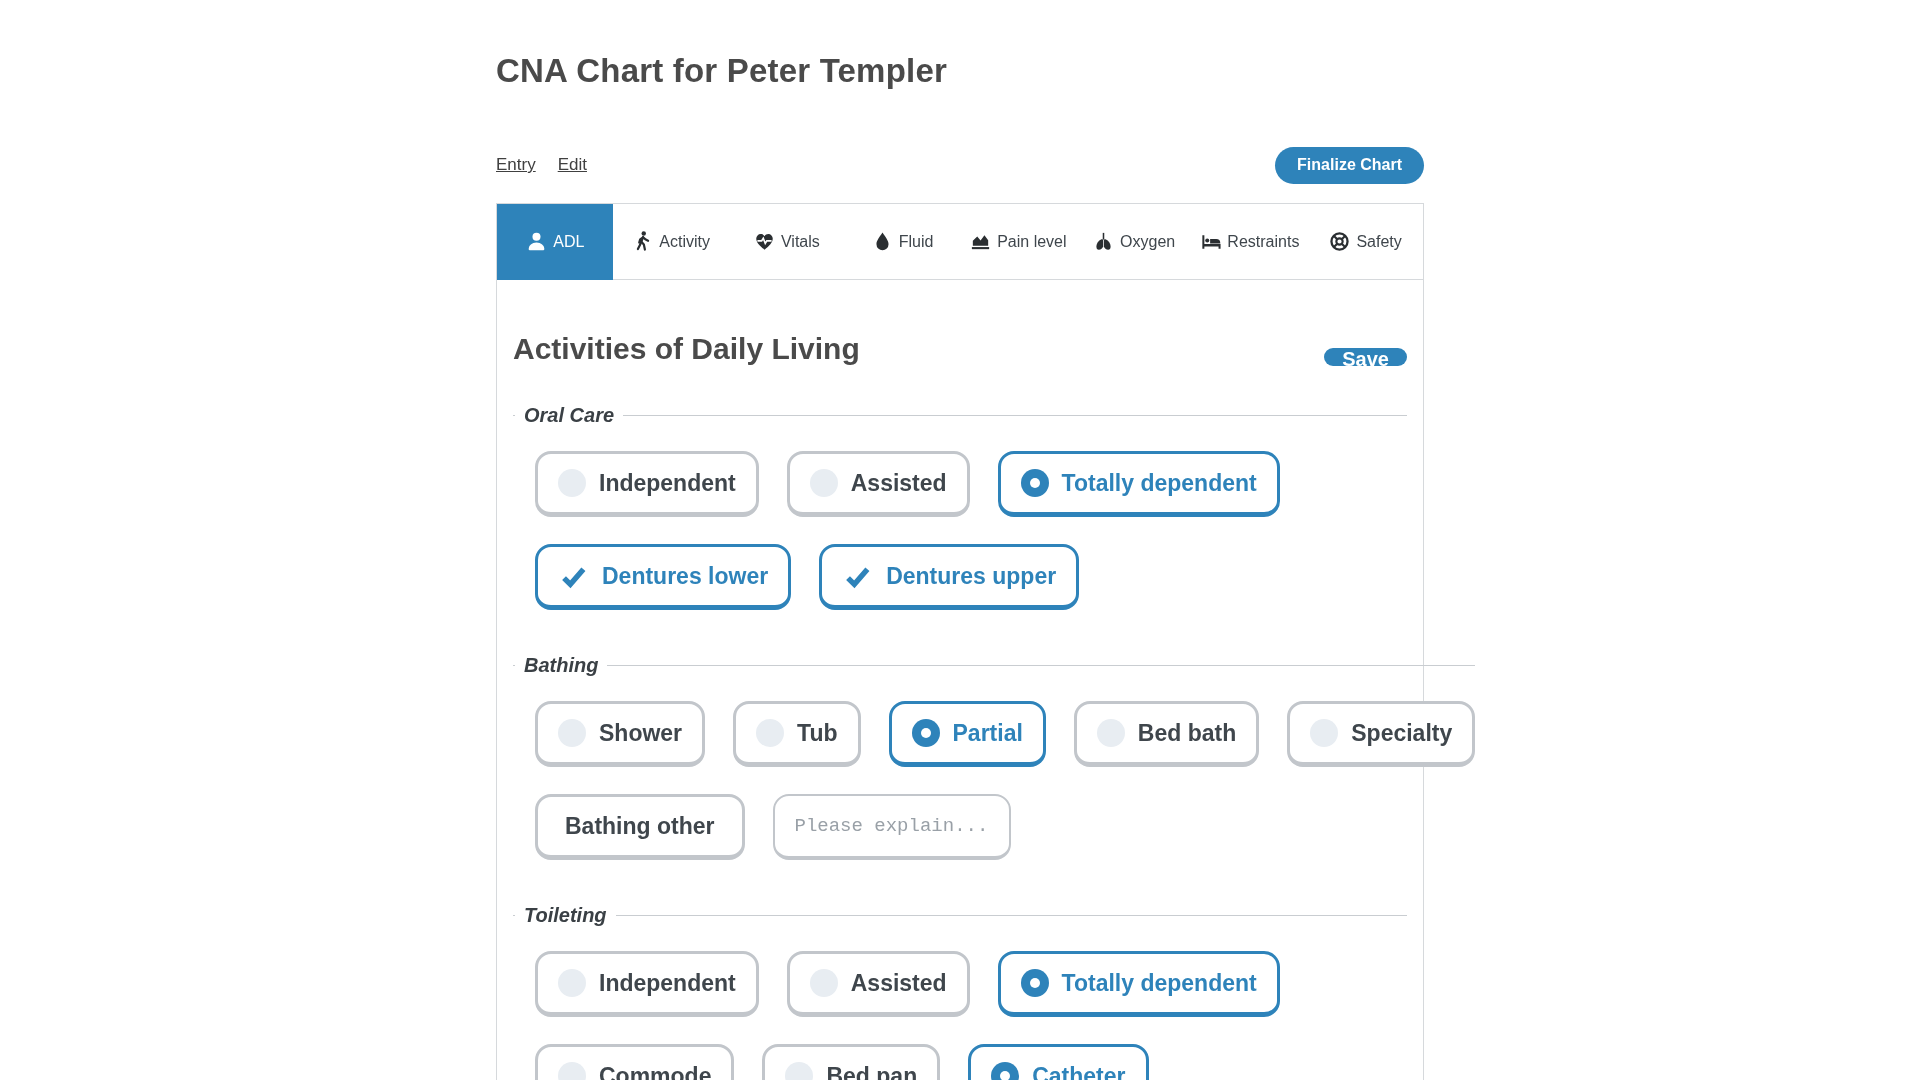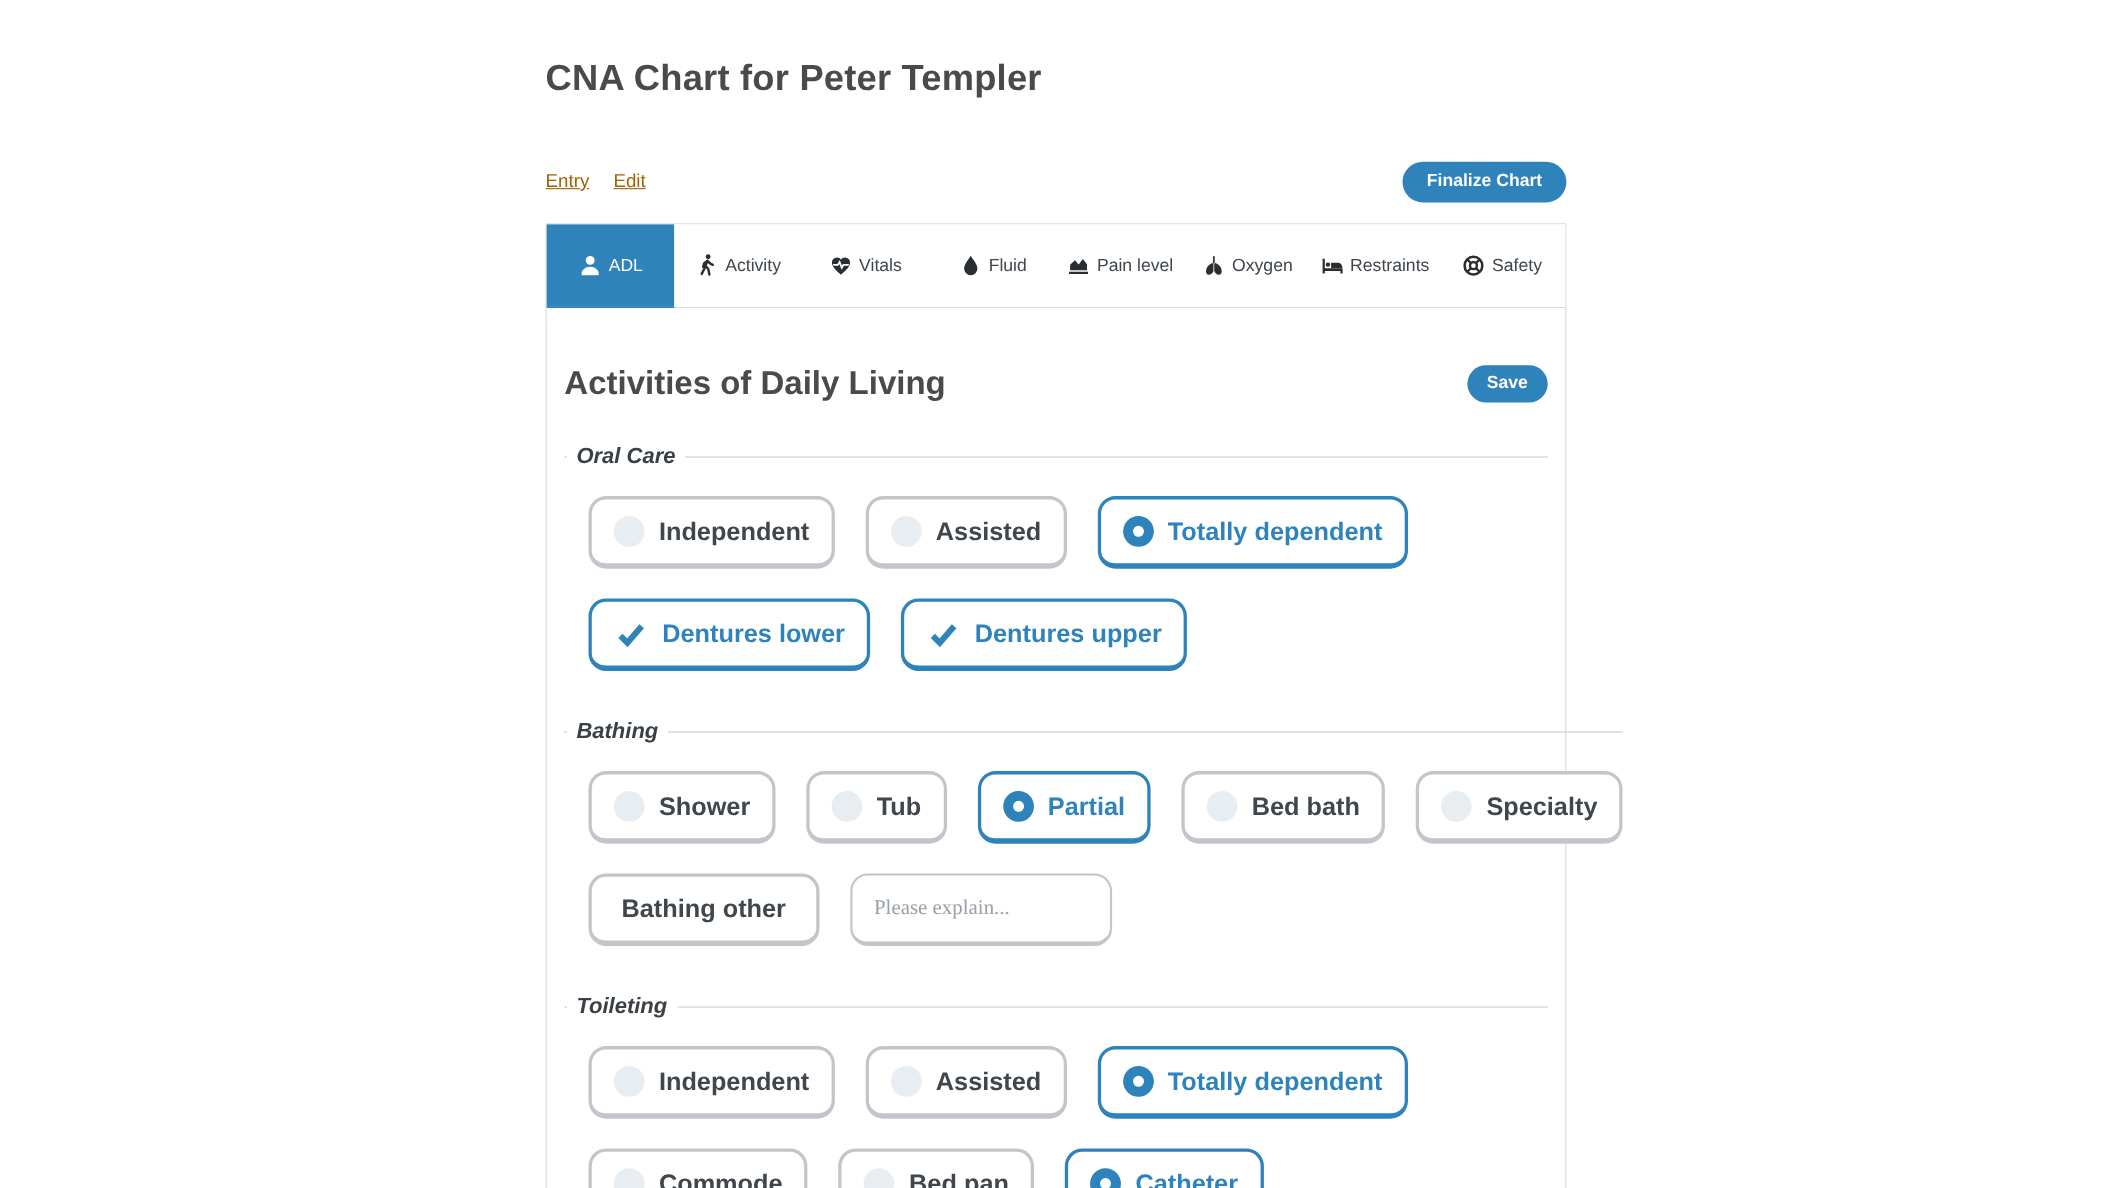--- a/index.html
+++ b/index.html
@@ -5,42 +5,42 @@
   * { margin:0; padding:0; box-sizing:border-box; }
   html,body { width:1920px; height:1080px; background:#ffffff; overflow:hidden;
     font-family:"Liberation Sans","DejaVu Sans",sans-serif; }
 
   .container { width:928px; margin-left:496px; }
 
   
   .page-title { margin-top:52px; font-size:33px; font-weight:bold; color:#4a4a4a; letter-spacing:.2px; }
   .toolbar-row { margin-top:56px; display:flex; justify-content:space-between; align-items:center; height:38px; }
   .links { display:flex; gap:22px; }
-  .links a { color:#a16207; font-size:17px; text-decoration:underline; cursor:pointer; }
+  .links a { color:#404040; font-size:17px; text-decoration:underline; cursor:pointer; }
   .btn-primary { background:#2e83ba; color:#fff; border:none; border-radius:19px; height:37px;
     padding:0 22px; font-size:16px; font-weight:bold; font-family:inherit; cursor:pointer; }
 
   
   .panel { margin-top:19px; border-left:1px solid #d6d9dc; border-right:1px solid #d6d9dc; height:886px; }
   .tabs { display:flex; border-top:1px solid #d6d9dc; border-bottom:1px solid #d6d9dc; height:77px; }
   .tab { flex:1 1 0; display:flex; flex-direction:row; align-items:center; justify-content:center;
     gap:5px; cursor:pointer; color:#3f464c; background:#fff; position:relative; }
   .tab .tab-icon { width:23px; height:23px; color:#2a2e31; display:block; }
   .tab .tab-label { font-size:16px; }
   .tab.active { background:#2e83ba; color:#fff; }
   .tab.active .tab-icon { color:#fff; }
   .tab.active::after { content:""; position:absolute; left:0; right:0; bottom:-1px; height:1px; background:#2e83ba; }
   .tab-icon svg { width:100%; height:100%; display:block; }
 
   
   .content { padding:0 16px; }
   .content-header { margin-top:52px; display:flex; justify-content:space-between; align-items:flex-end; }
   .content-heading { font-size:30px; font-weight:bold; color:#4a4a4a; }
-  .btn-save { background:#2e83ba; color:#fff; border:none; border-radius:17px; height:34px;
-    padding:0 18px; font-size:16px; font-weight:bold; font-family:inherit; cursor:pointer; }
+  .btn-save { background:#2e83ba; color:#fff; border:none; border-radius:17px; height:18px;
+    padding:0 18px; font-size:20px; font-weight:bold; font-family:inherit; cursor:pointer; }
 
   
   fieldset.section { border:none; border-top:1px solid #c9cdd1; margin-top:38px; padding:0 0 6px 0; }
   fieldset.section legend { font-size:20px; font-weight:bold; font-style:italic; color:#3a4045;
     padding:0 9px; margin-left:2px; }
   .opt-row { display:flex; gap:28px; margin-top:24px; margin-left:22px; align-items:center; }
 
   
   .opt { display:inline-flex; align-items:center; gap:13px; height:66px; padding:0 20px;
     background:#fff; border:3px solid #c2c6cb; border-bottom-width:5px; border-radius:16px; cursor:pointer; }
@@ -49,21 +49,21 @@
   .opt.selected { border-color:#2e83ba; }
   .opt.selected .opt-label { color:#2e83ba; }
   .opt.selected .dot { background:#2e83ba; }
   .opt.selected .dot::after { content:""; position:absolute; top:9px; left:9px; width:10px; height:10px;
     border-radius:50%; background:#fff; }
   .opt.plain { padding:0 27px; }
   .checkmark { width:31px; height:27px; color:#2e83ba; flex:0 0 auto; }
   .checkmark svg { width:100%; height:100%; display:block; }
 
   .explain-input { height:66px; width:238px; border:2px solid #c2c6cb; border-bottom-width:4px;
-    border-radius:16px; padding:16px 20px; font-size:19px; color:#7f1d1d; font-family:Liberation Serif, serif; outline:none; }
+    border-radius:16px; padding:16px 20px; font-size:19px; color:#7f1d1d; font-family:Liberation Mono, monospace; outline:none; }
   .explain-input::placeholder { color:#99a0a7; }
 </style>
 </head>
 <body>
 
 <div class="container">
 
   <h1 class="page-title">CNA Chart for Peter Templer</h1>
 
   <div class="toolbar-row">

